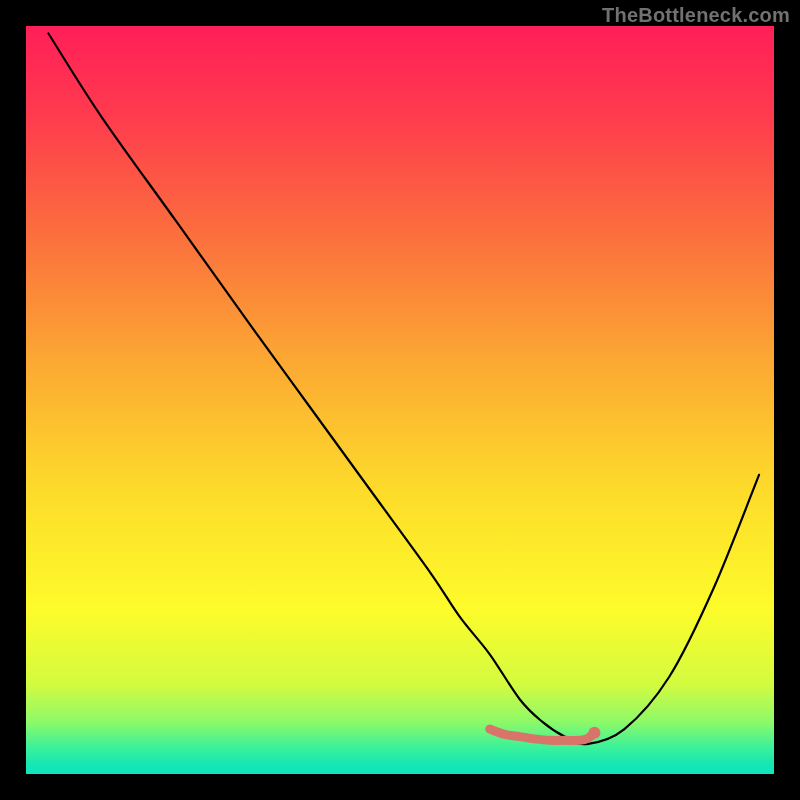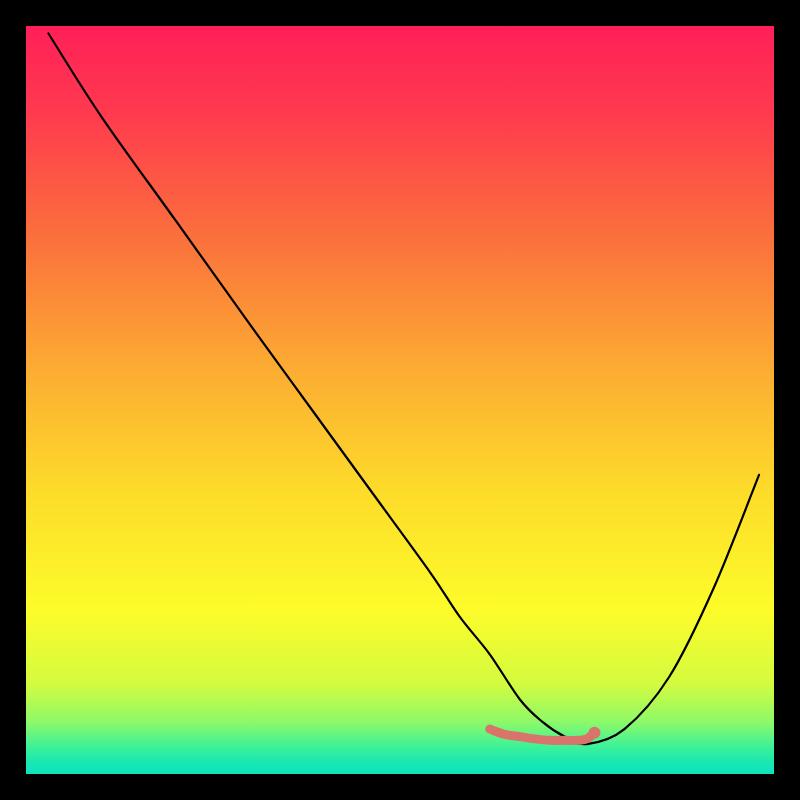--- a/index.html
+++ b/index.html
@@ -48,13 +48,14 @@
           <stop offset="98.5%" stop-color="#17e7b2"></stop>
           <stop offset="100%" stop-color="#0fe3bd"></stop>
         </linearGradient>
     </defs>
     <rect id="outer-bg" x="0" y="0" width="800" height="800" fill="#000000"></rect>
     <rect id="plot-bg" fill="url(#bg-grad)" x="26" y="26" width="748" height="748"></rect>
     <path id="curve-main" fill="none" stroke-width="2.2" stroke-linecap="round" stroke-linejoin="round" d="M 48.44 33.480000000000004 C 57.166666666666664 47.193333333333335, 79.60666666666667 84.59333333333333, 100.8 115.75999999999999 C 121.99333333333333 146.92666666666665, 150.66666666666666 185.57333333333335, 175.6 220.48000000000002 C 200.53333333333333 255.38666666666668, 227.96 294.0333333333333, 250.4 325.2 C 272.84000000000003 356.3666666666667, 290.29333333333335 380.05333333333334, 310.24 407.48 C 330.18666666666667 434.9066666666667, 350.1333333333334 462.3333333333333, 370.08000000000004 489.76 C 390.0266666666667 517.1866666666666, 414.96000000000004 550.8466666666666, 429.92 572.04 C 444.88 593.2333333333333, 449.8666666666667 603.2066666666667, 459.84 616.9200000000001 C 469.8133333333333 630.6333333333334, 479.78666666666663 640.6066666666666, 489.76 654.3199999999999 C 499.73333333333335 668.0333333333333, 510.9533333333334 687.98, 519.6800000000001 699.2 C 528.4066666666668 710.4200000000001, 534.64 715.4066666666666, 542.12 721.64 C 549.6 727.8733333333333, 557.0799999999999 732.86, 564.56 736.6 C 572.04 740.34, 577.0266666666666 745.3266666666666, 587 744.0799999999999 C 596.9733333333334 742.8333333333333, 610.6866666666666 740.34, 624.4 729.12 C 638.1133333333333 717.9, 654.3199999999999 700.4466666666667, 669.28 676.76 C 684.24 653.0733333333333, 699.2 620.66, 714.1600000000001 587 C 729.1200000000001 553.34, 751.56 493.5, 759.04 474.8" stroke="#000000"></path>
     <path id="curve-opt" fill="none" stroke-width="9" stroke-linecap="round" stroke-linejoin="round" d="M 489.76 729.12 C 492.25333333333333 729.9926666666667, 499.73333333333335 733.1093333333333, 504.72 734.356 C 509.7066666666667 735.6026666666667, 514.6933333333334 735.8520000000001, 519.6800000000001 736.6 C 524.6666666666667 737.348, 529.6533333333334 738.2206666666666, 534.6400000000001 738.8439999999999 C 539.6266666666668 739.4673333333333, 544.6133333333333 740.0906666666666, 549.6 740.3399999999999 C 554.5866666666667 740.5893333333332, 559.5733333333333 740.3399999999999, 564.56 740.3399999999999 C 569.5466666666666 740.3399999999999, 575.78 740.5893333333332, 579.52 740.3399999999999 C 583.26 740.0906666666666, 584.5066666666667 740.0906666666666, 587 738.8439999999999 C 589.4933333333333 737.5973333333333, 593.2333333333333 733.8573333333334, 594.48 732.86" stroke="#d9746b"></path>
     <circle id="opt-end-dot" r="6" cx="594.48" cy="732.86" fill="#d9746b"></circle>
   </svg>
+  <div class="watermark">TheBottleneck.com</div>
 </div>
 
 </body></html>

